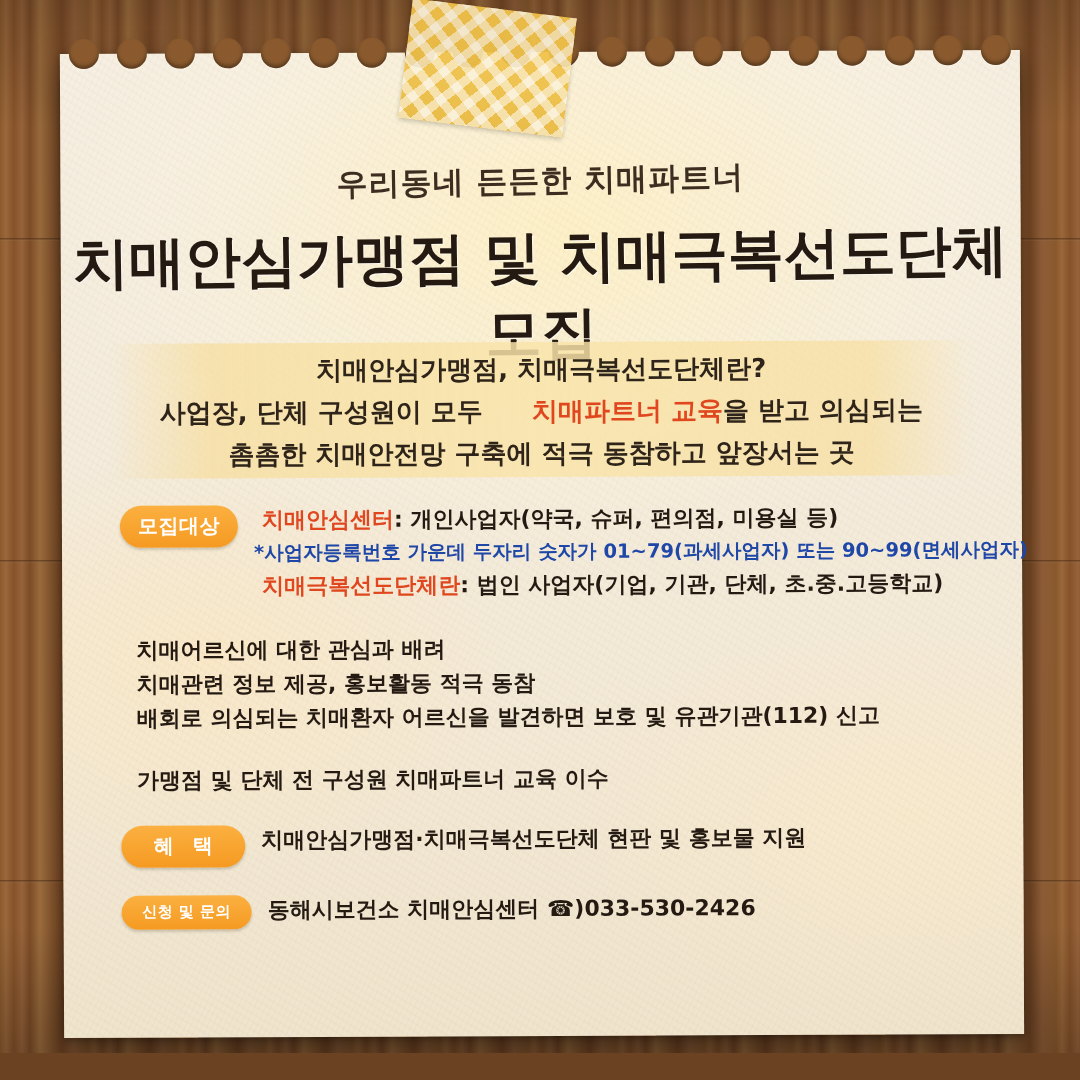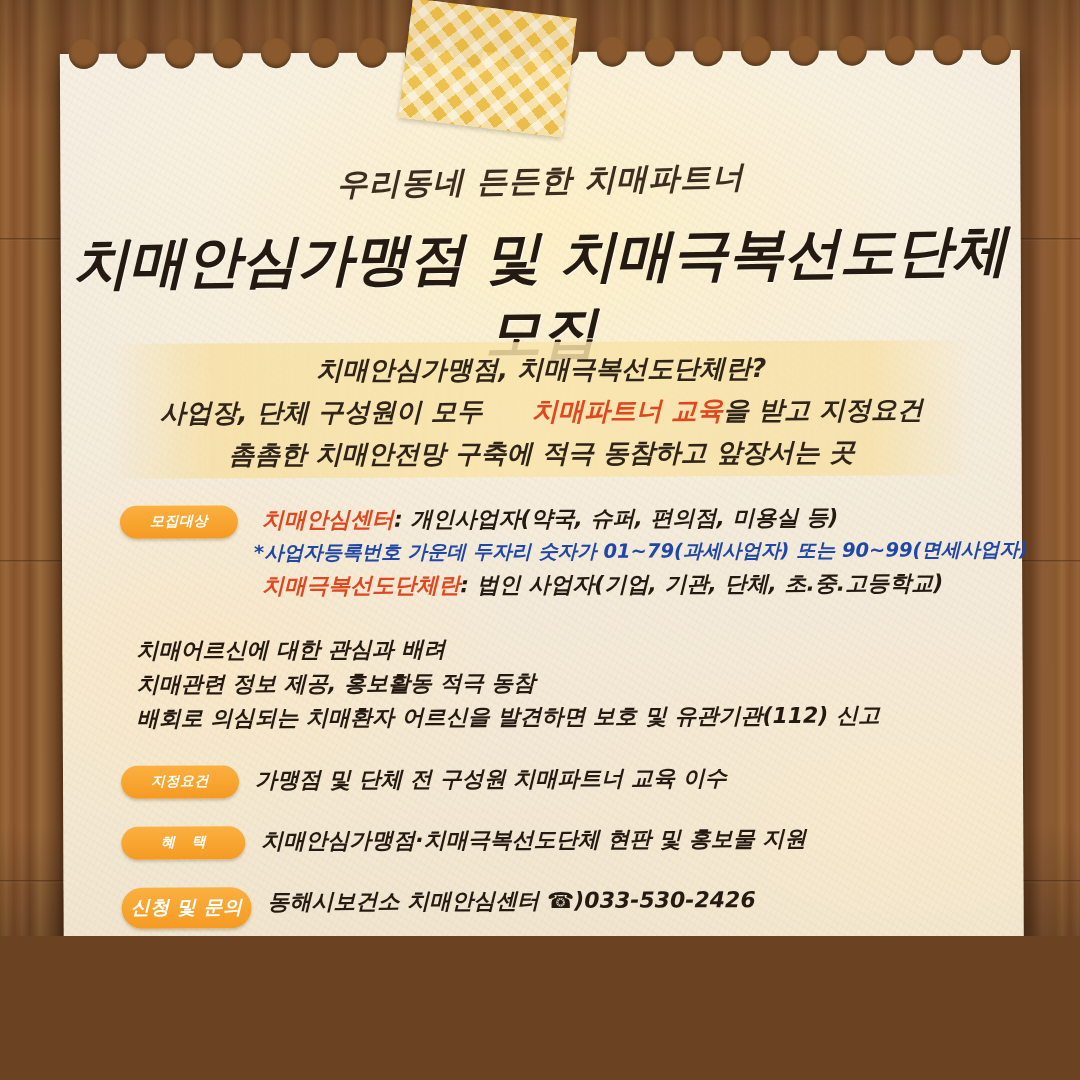--- a/index.html
+++ b/index.html
@@ -11,31 +11,30 @@
     height: 1080px;
     overflow: hidden;
     font-family: "Liberation Sans", sans-serif;
     background: #6b4323;
   }
 
   
   .poster {
     position: relative;
     width: 1080px;
-    height: 936px;
+    height: 1053px;
     background:
       linear-gradient(180deg, rgba(0,0,0,0.18) 0%, rgba(0,0,0,0) 12%, rgba(0,0,0,0) 88%, rgba(0,0,0,0.22) 100%),
       repeating-linear-gradient(90deg,
         #8a5a2e 0px, #9a673a 6px, #85522a 14px, #96633a 22px,
         #7d4d28 30px, #a06f3f 40px, #8b5a30 52px, #7a4a26 62px, #94613a 74px, #8a5a2e 88px),
       repeating-linear-gradient(180deg,
         rgba(0,0,0,0.05) 0px, rgba(255,255,255,0.03) 3px, rgba(0,0,0,0.04) 7px, rgba(255,255,255,0.02) 12px),
       #8a5a2e;
     overflow: hidden;
-    font-style: italic;
   }
   .wood-plank-line {
     position: absolute;
     left: 0;
     width: 1080px;
     height: 3px;
     background: linear-gradient(180deg, rgba(60,32,12,0.55), rgba(255,220,180,0.10));
   }
 
   
@@ -171,21 +170,21 @@
   .tag {
     flex: 0 0 auto;
     width: 118px;
     margin-top: 2px;
     text-align: center;
     padding: 7px 0 8px;
     border-radius: 22px;
     background: linear-gradient(180deg, #fbb040, #f59a22);
     color: #ffffff;
     font-weight: bold;
-    font-size: 14px;
+    font-size: 20px;
     font-family: "DejaVu Sans", sans-serif;
     box-shadow: 0 2px 3px rgba(0,0,0,0.18);
     letter-spacing: 0.5px;
   }
   .row-body {
     flex: 1 1 auto;
     padding-left: 16px;
     font-family: "DejaVu Sans", sans-serif;
     color: #241a12;
   }
@@ -204,21 +203,21 @@
   .line.center-ind { padding-left: 8px; }
 
   
   .r1 { margin-bottom: 30px; }
   .r2 { margin-bottom: 28px; }
   .r3 { margin-bottom: 26px; }
   .r4 { margin-bottom: 26px; }
   .r5 { margin-bottom: 0; }
 
   .tag.wide-space { letter-spacing: 6px; padding-left: 6px; }
-  .tag.tag-long { width: 130px; font-size: 19px; }
+  .tag.tag-long { width: 130px; font-size: 15px; }
 </style>
 </head>
 <body>
 
 <div class="poster">
 
   <div class="wood-plank-line" style="top:238px"></div>
   <div class="wood-plank-line" style="top:560px"></div>
   <div class="wood-plank-line" style="top:880px"></div>
 
@@ -249,21 +248,21 @@
     </div>
 
     <div class="content">
 
       <div class="eyebrow">우리동네 든든한 치매파트너</div>
       <div class="headline">치매안심가맹점 및 치매극복선도단체 모집</div>
 
       <div class="lead-band"></div>
       <div class="lead">
         <div>치매안심가맹점, 치매극복선도단체란?</div>
-        <div><span>사업장, 단체 구성원이 모두 </span><span class="hl">치매파트너 교육</span><span>을 받고 지정요건</span></div>
+        <div><span>사업장, 단체 구성원이 모두 </span><span class="hl">치매파트너 교육</span><span>을 받고 의심되는</span></div>
         <div>촘촘한 치매안전망 구축에 적극 동참하고 앞장서는 곳</div>
       </div>
 
       <div class="rows">
 
         <div class="row r1">
           <div class="tag">모집대상</div>
           <div class="row-body">
             <div class="line center-ind"><span class="hl-red">치매안심센터</span><span>: 개인사업자(약국, 슈퍼, 편의점, 미용실 등)</span></div>
             <div class="line small"><span class="hl-blue">*사업자등록번호 가운데 두자리 숫자가 01~79(과세사업자) 또는 90~99(면세사업자)</span></div>
@@ -273,21 +272,20 @@
 
         <div class="row r2">
           <div class="row-body">
             <div class="line">치매어르신에 대한 관심과 배려</div>
             <div class="line">치매관련 정보 제공, 홍보활동 적극 동참</div>
             <div class="line">배회로 의심되는 치매환자 어르신을 발견하면 보호 및 유관기관(112) 신고</div>
           </div>
         </div>
 
         <div class="row r3">
-          <div class="tag">지정요건</div>
           <div class="row-body">
             <div class="line">가맹점 및 단체 전 구성원 치매파트너 교육 이수</div>
           </div>
         </div>
 
         <div class="row r4">
           <div class="tag wide-space">혜 택</div>
           <div class="row-body">
             <div class="line">치매안심가맹점·치매극복선도단체 현판 및 홍보물 지원</div>
           </div>

